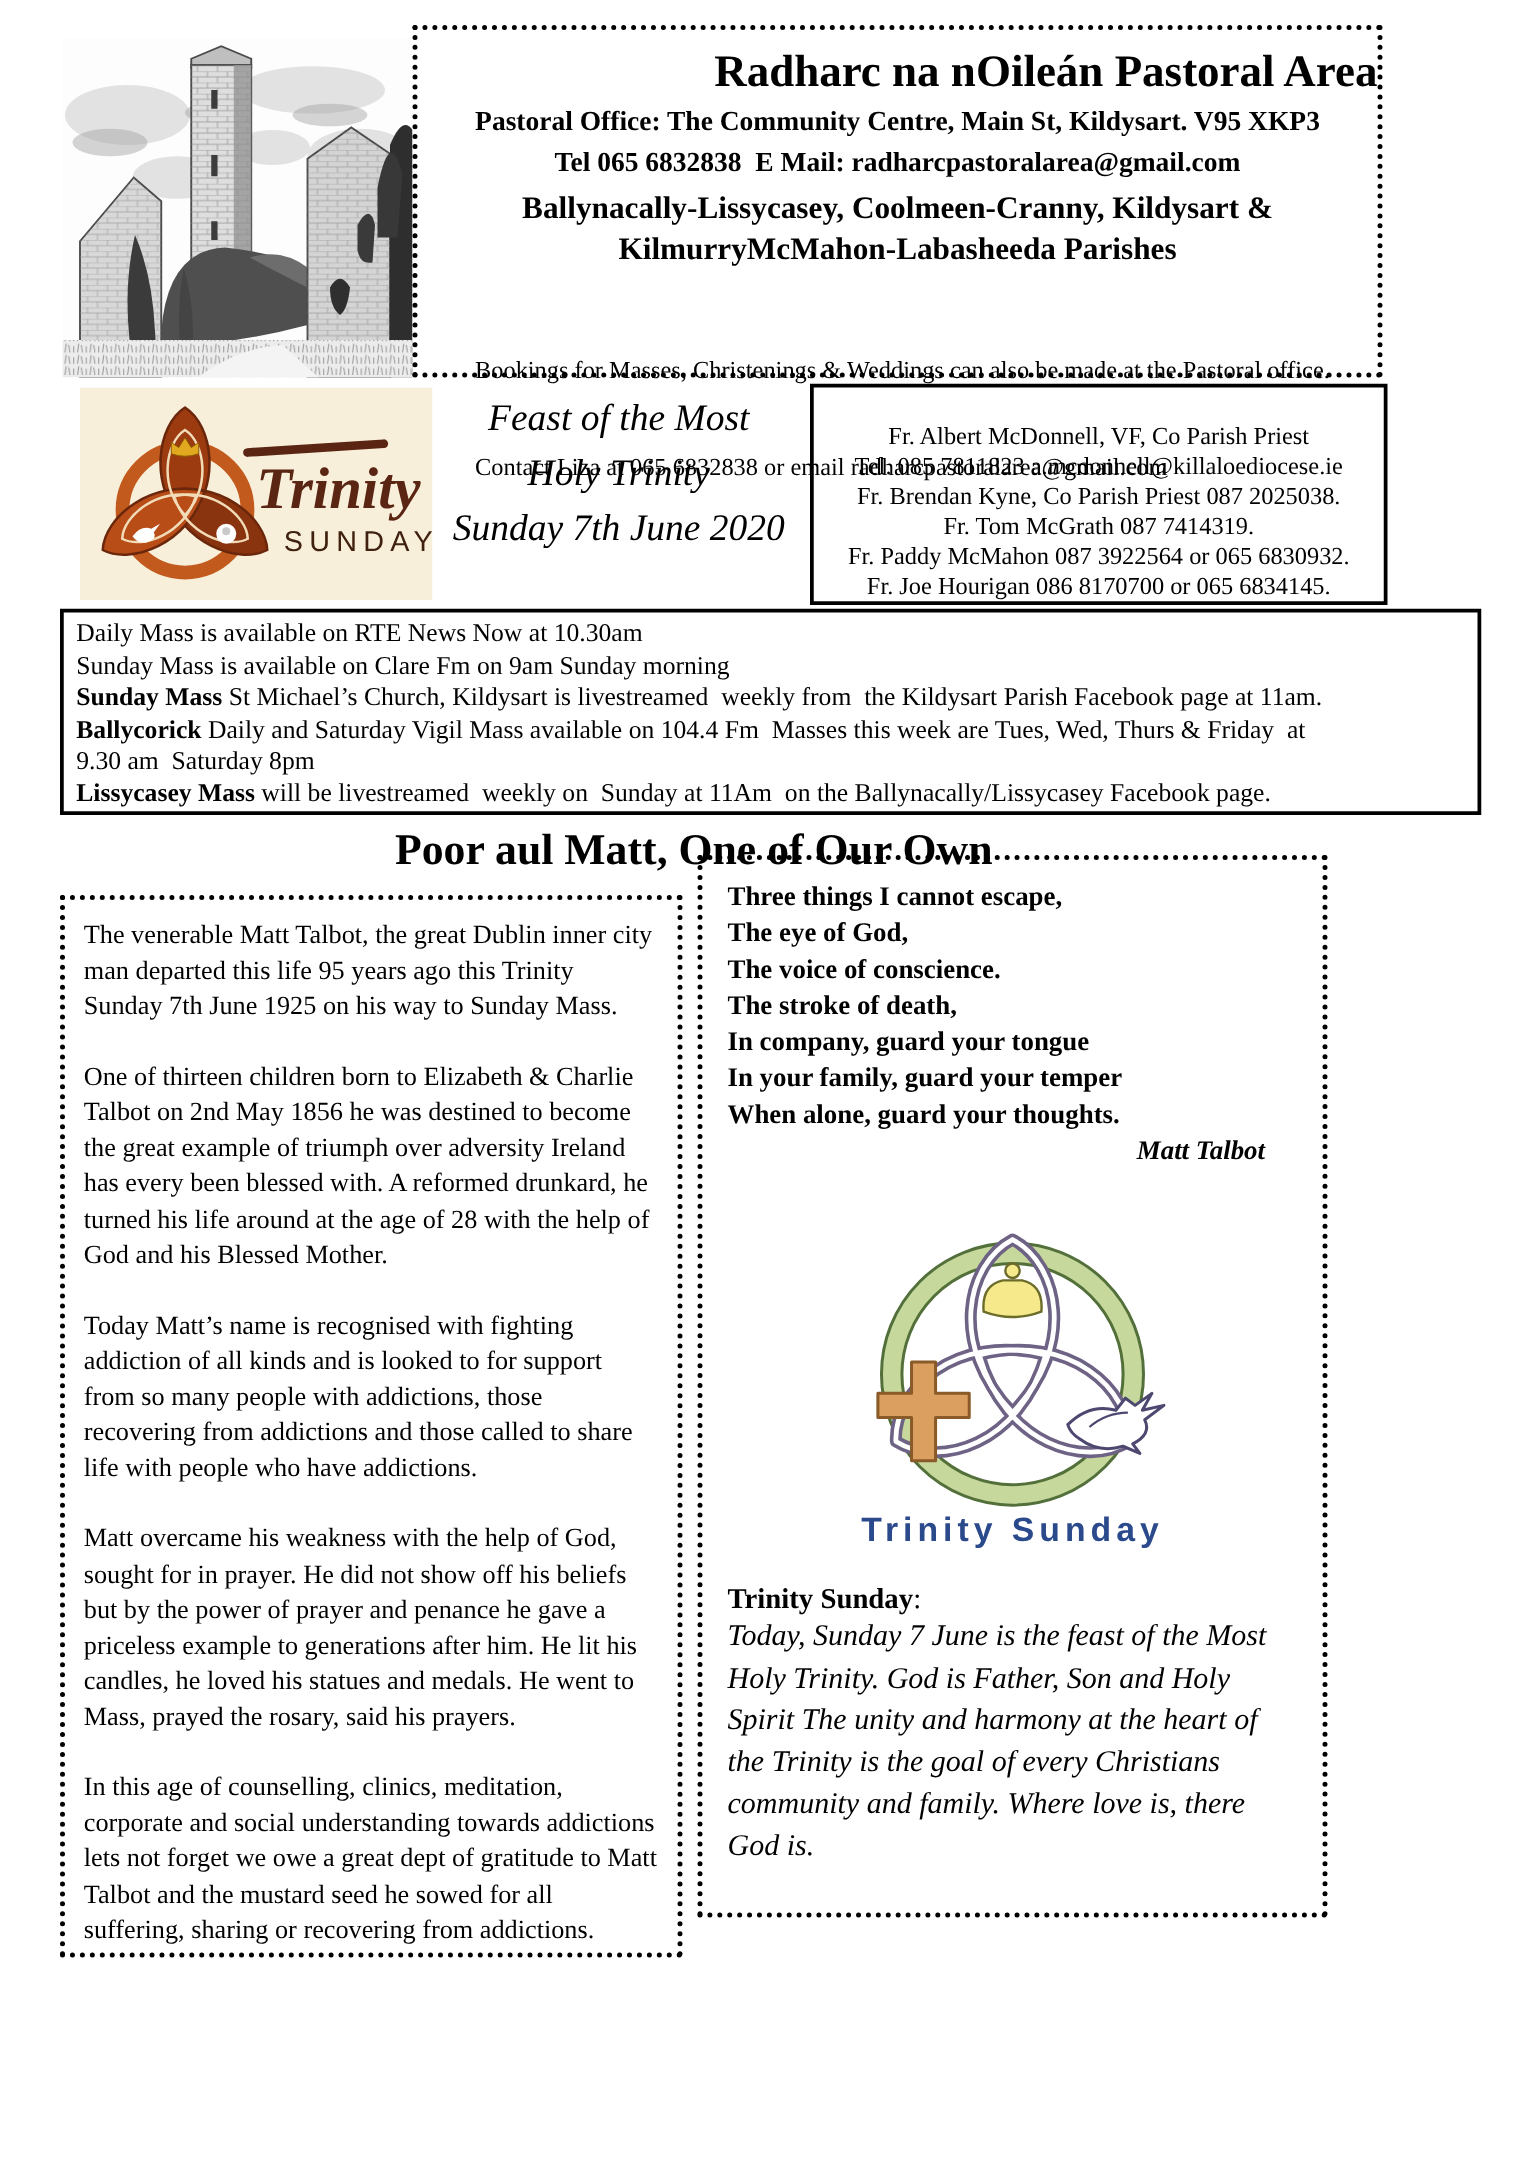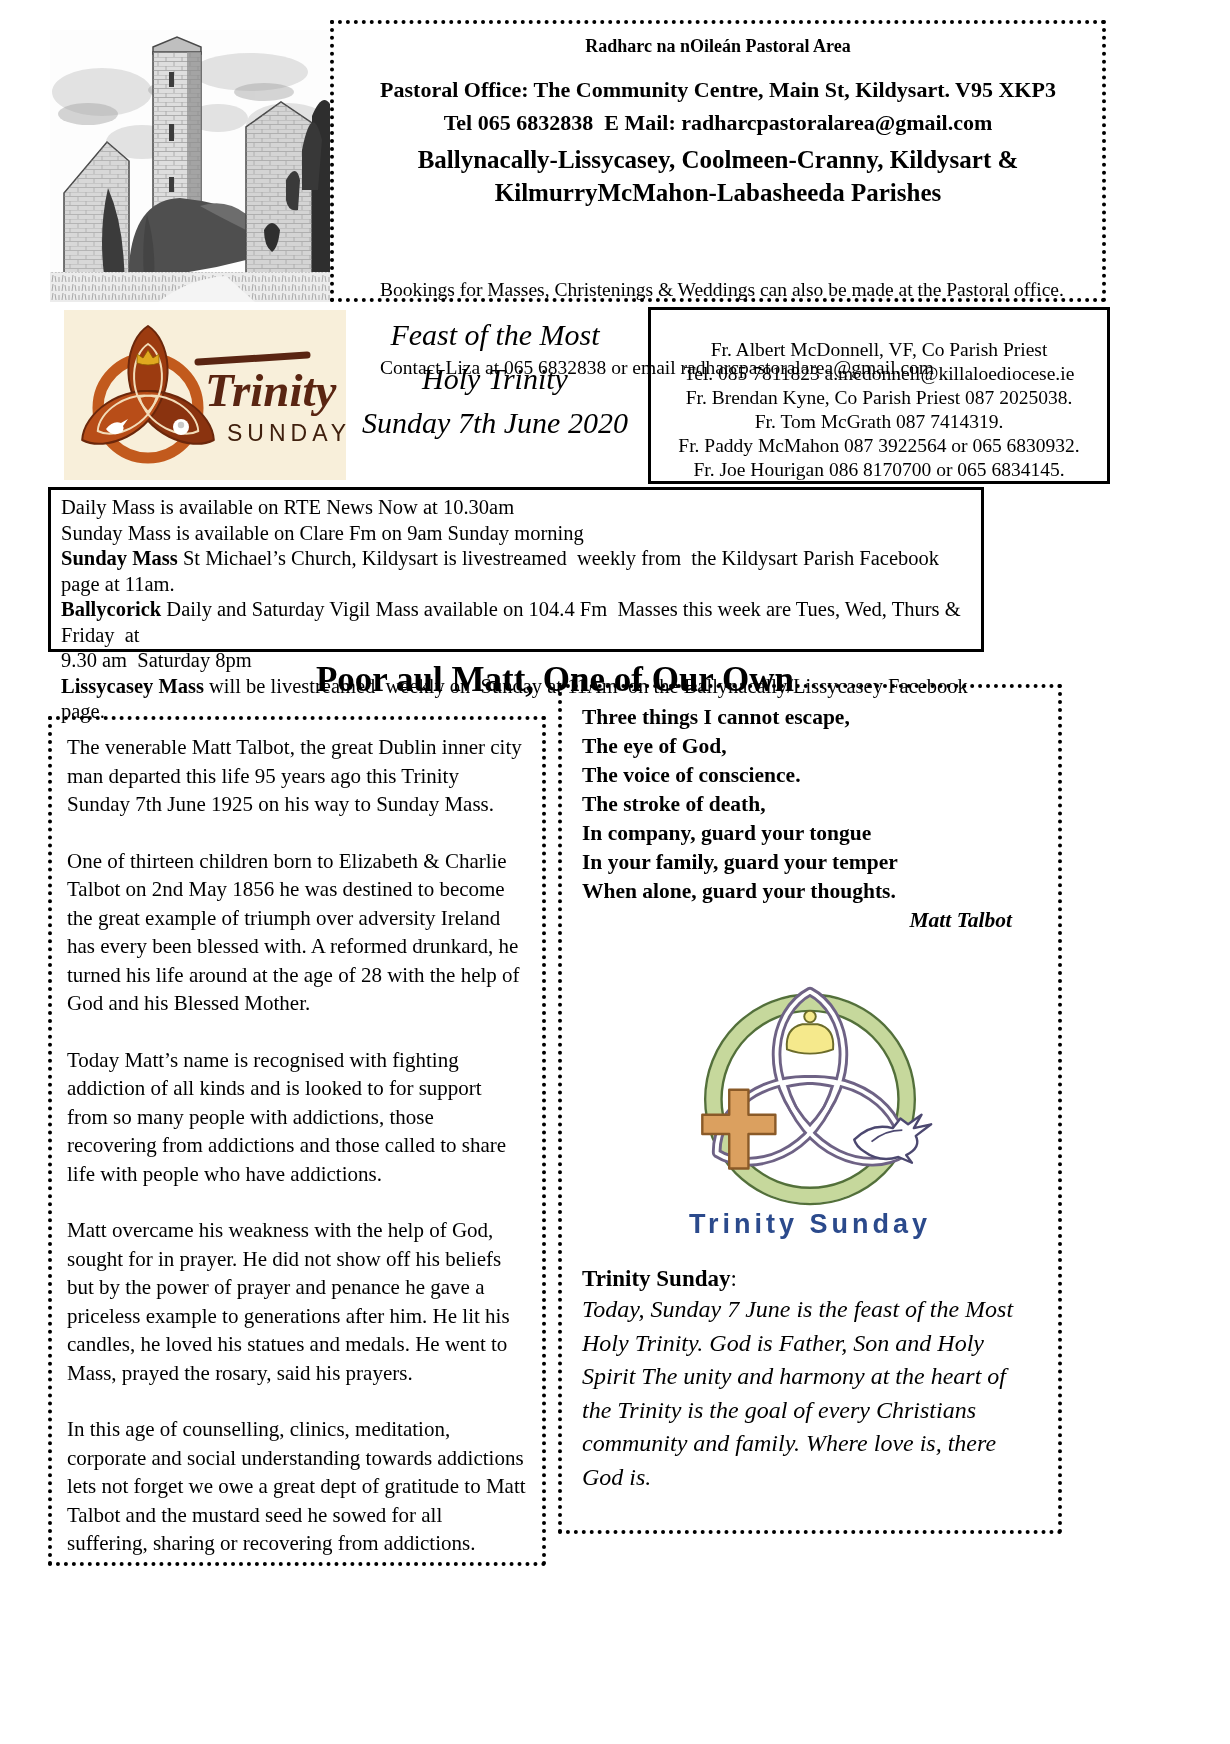--- a/index.html
+++ b/index.html
@@ -3,42 +3,42 @@
 <meta charset="utf-8">
 <style>
   html,body{margin:0;padding:0;background:#fff;}
   .page{position:relative;width:1230px;height:1744px;background:#fff;overflow:hidden;
         font-family:"Liberation Serif","DejaVu Serif",serif;color:#000;}
 
   
   .masthead{position:absolute;left:330px;top:20px;width:776px;height:282px;
             border:4px dotted #000;box-sizing:border-box;text-align:center;padding-top:12px;}
   .masthead div{white-space:pre-wrap;}
-  .mh-title{font-size:18px;font-weight:bold;margin-bottom:20px;}
+  .mh-title{font-size:36px;font-weight:bold;margin-bottom:6px;text-align:right;}
   .mh-office{font-size:22px;font-weight:bold;margin-bottom:7px;}
   .mh-tel{font-size:22px;font-weight:bold;margin-bottom:7px;}
   .mh-twitter{font-size:22px;margin-bottom:9px;}
   .mh-twitter .b{font-weight:bold;}
   .mh-parishes{font-size:25px;font-weight:bold;line-height:33px;}
   .mh-bookings{font-size:19.5px;text-align:left;padding-left:46px;margin-top:16px;line-height:26px;}
 
   .castle{position:absolute;left:50px;top:30px;width:280px;height:272px;}
   .castle svg{display:block;width:100%;height:100%;}
 
   
   .logo1{position:absolute;left:64px;top:310px;width:282px;height:170px;}
   .logo1 svg{display:block;width:100%;height:100%;}
   .feast{position:absolute;left:342px;top:313px;width:306px;text-align:center;
          font-style:italic;font-size:30px;line-height:44px;}
   .priests{position:absolute;left:648px;top:307px;width:462px;height:177px;
            border:3px solid #000;box-sizing:border-box;text-align:center;
            font-size:19.5px;line-height:24px;padding-top:28px;}
 
   
-  .massbox{position:absolute;left:48px;top:487px;width:936px;height:165px;
+  .massbox{position:absolute;left:48px;top:487px;width:1137px;height:165px;
            border:3px solid #000;box-sizing:border-box;padding:5px 10px;
            font-size:20.5px;line-height:25.5px;}
   .massbox div{white-space:pre-wrap;}
   .b{font-weight:bold;}
 
   
   .headline{position:absolute;left:48px;top:660px;width:1014px;text-align:center;
             font-size:35px;font-weight:bold;}
   .col-left{position:absolute;left:48px;top:716px;width:498px;height:850px;
             border:4px dotted #000;box-sizing:border-box;padding:13px 15px;

